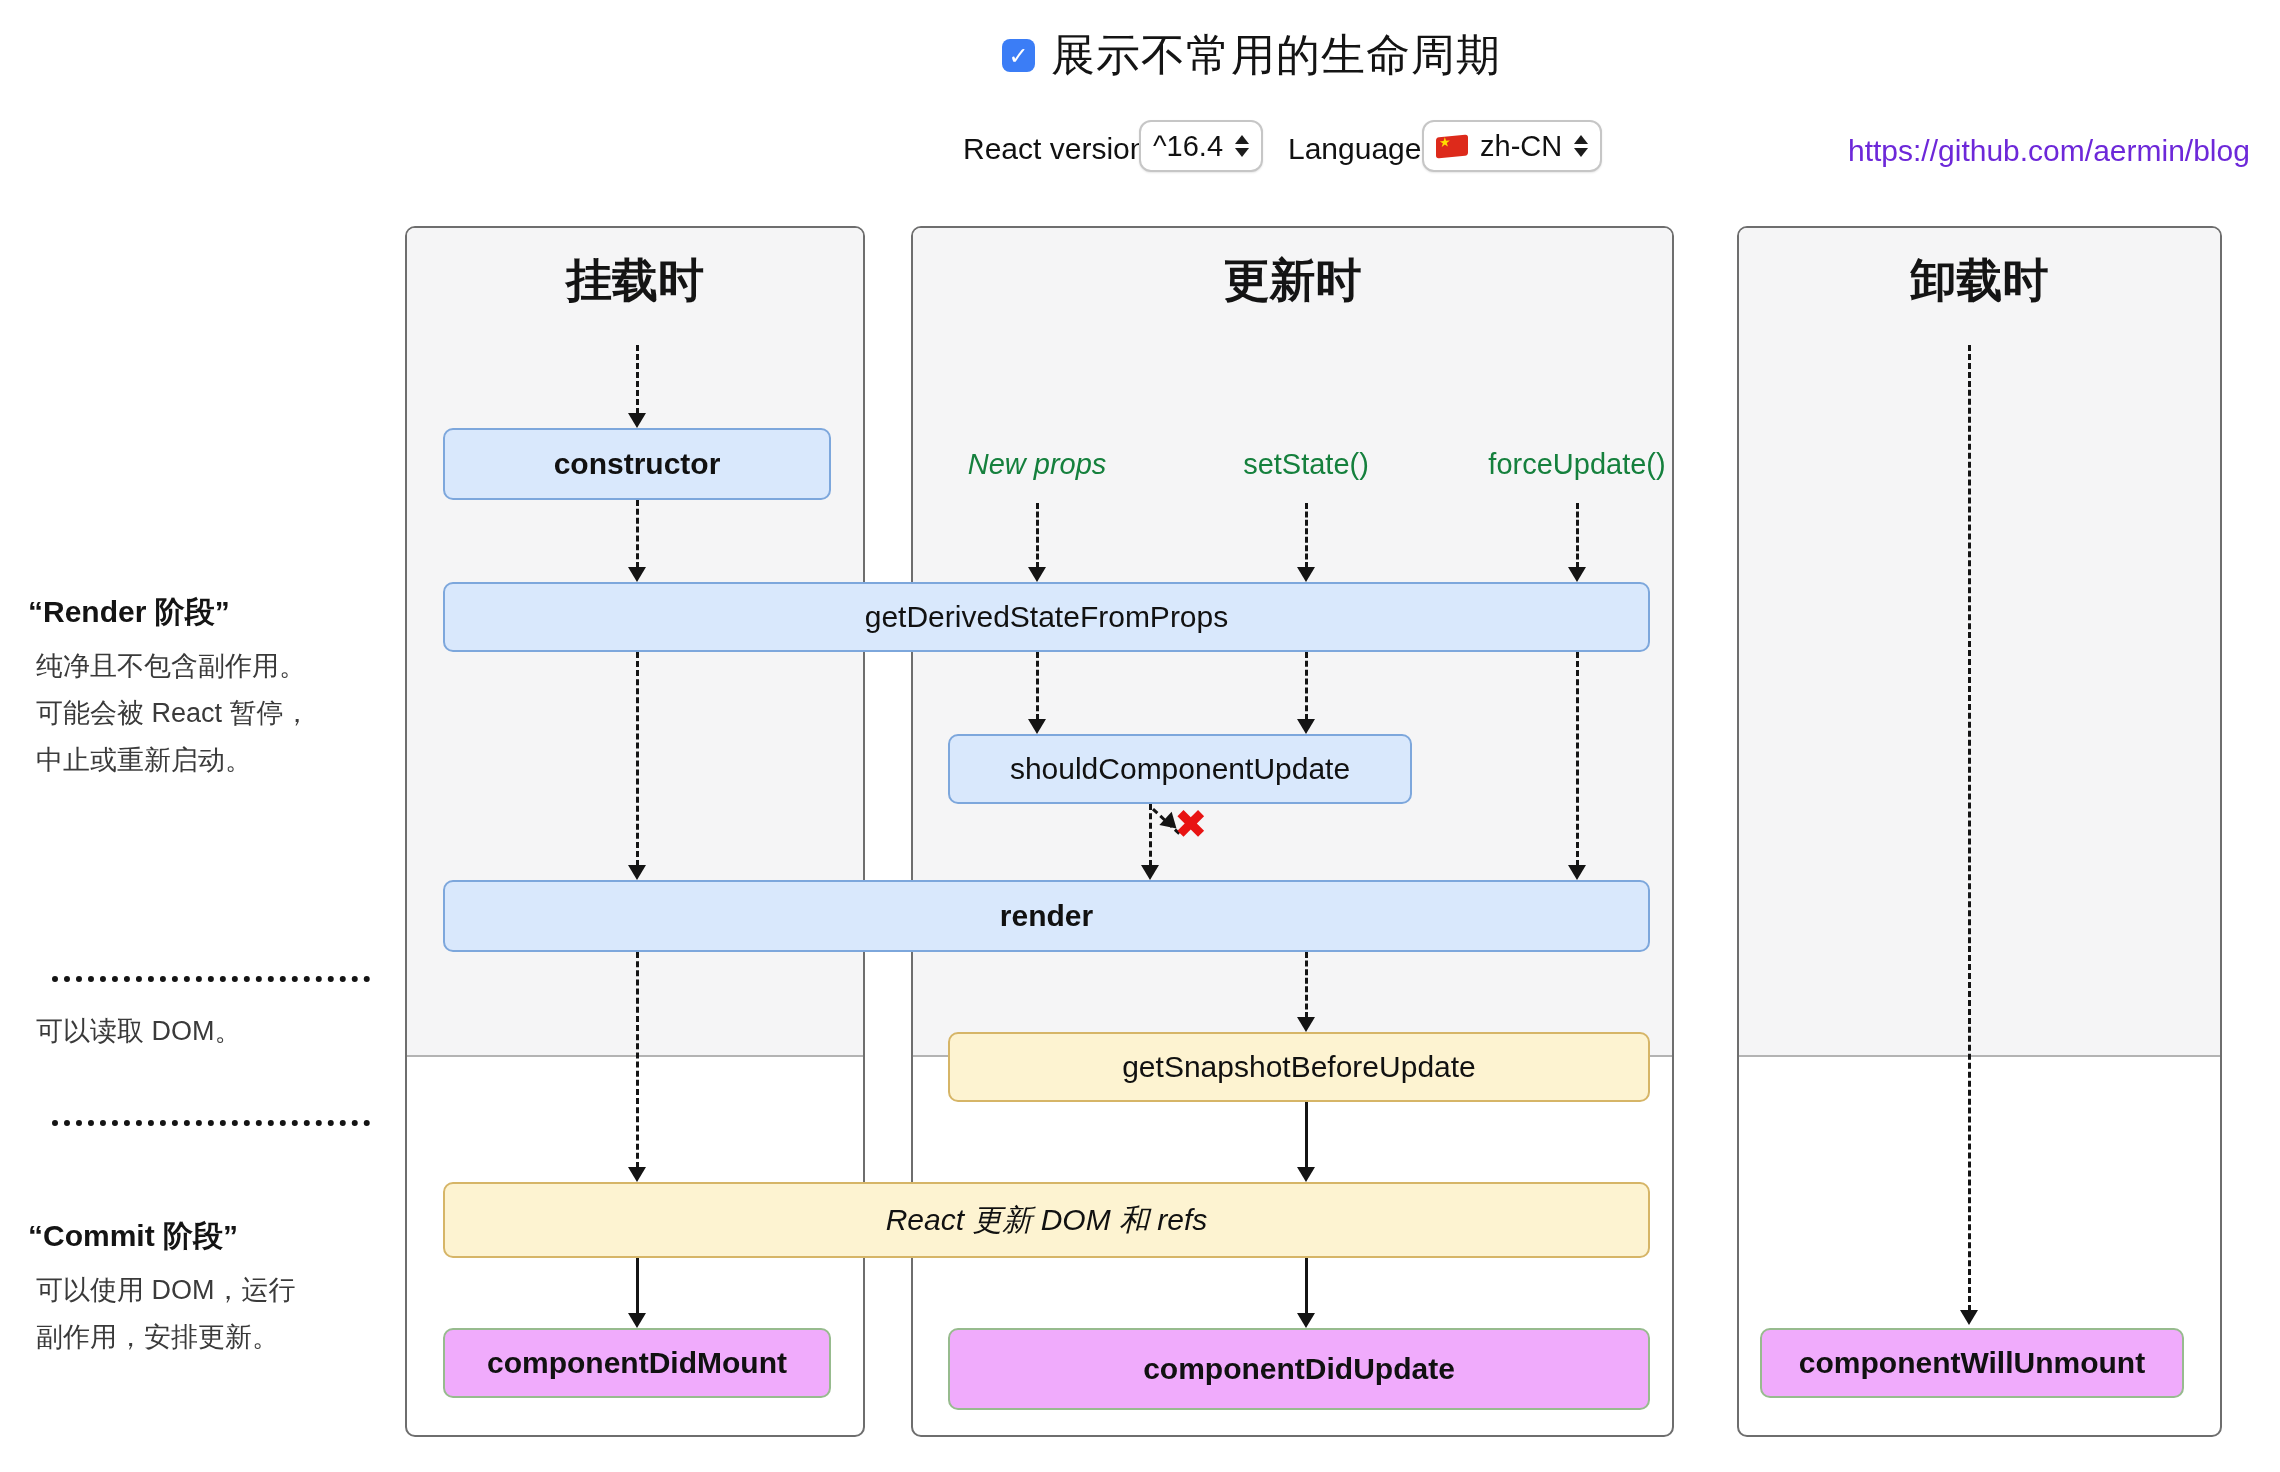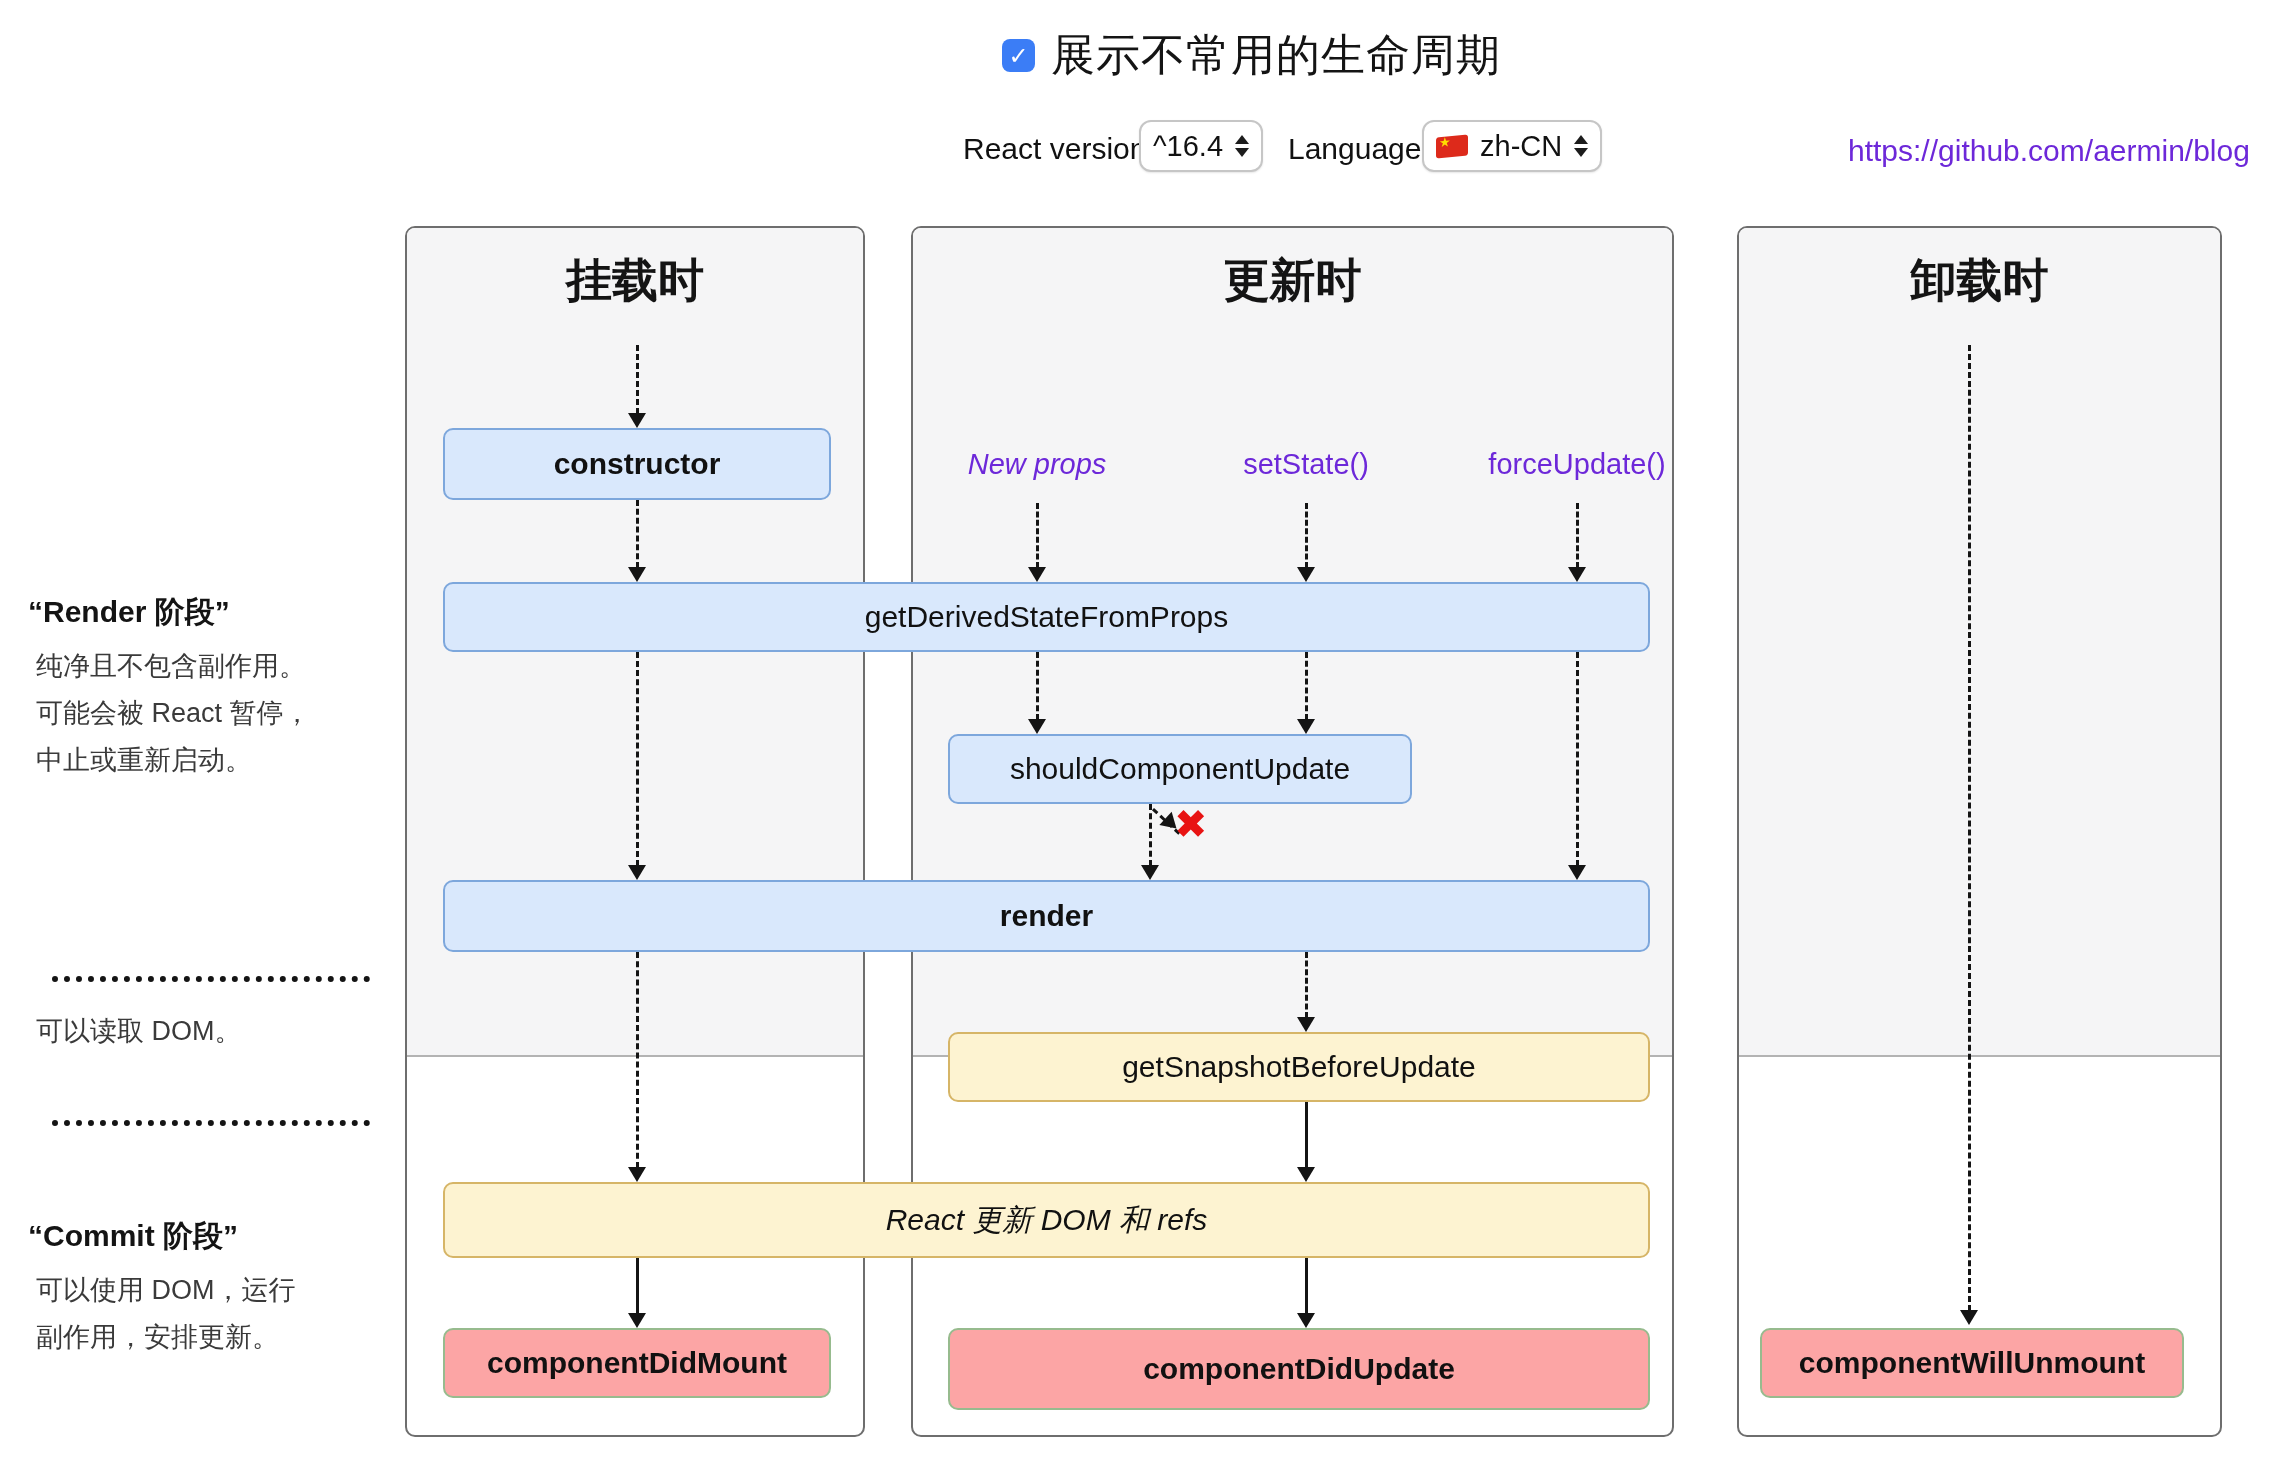--- a/index.html
+++ b/index.html
@@ -33,24 +33,24 @@
   
   .panel{position:absolute;top:226px;height:1211px;background:#fff;border:2.5px solid #6e6e6e;border-radius:10px;box-sizing:border-box;}
   .panel .shade{height:827px;background:#f5f5f6;border-bottom:2px solid #b3b3b3;border-radius:8px 8px 0 0;}
   .col-title{position:absolute;top:22px;left:0;right:0;text-align:center;font-size:46px;font-weight:700;color:#141414;}
 
   
   .box{position:absolute;display:flex;align-items:center;justify-content:center;
        border-radius:10px;border:2.5px solid;font-size:30px;color:#111;box-sizing:border-box;text-align:center;}
   .box.blue{background:#d9e8fc;border-color:#7da7dc;}
   .box.yellow{background:#fdf3d1;border-color:#d6b567;}
-  .box.green{background:#fca5a5;border-color:#97bb8e;}
+  .box.green{background:#f0abfc;border-color:#97bb8e;}
   .bold{font-weight:700;}
   .italic{font-style:italic;}
-  .trigger{position:absolute;width:220px;text-align:center;font-size:29px;color:#6d28d9;}
+  .trigger{position:absolute;width:220px;text-align:center;font-size:29px;color:#15803d;}
 
   
   .arrow{position:absolute;width:0;}
   .arrow::before{content:"";position:absolute;left:-1.5px;top:0;height:calc(100% - 14px);border-left:3px dashed #141414;}
   .arrow::after{content:"";position:absolute;left:-9px;bottom:0;width:0;height:0;
                 border-left:9px solid transparent;border-right:9px solid transparent;border-top:15px solid #141414;}
   .arrow.solid::before{border-left-style:solid;}
   .diag-line{position:absolute;left:1154px;top:808px;width:36px;height:0;border-top:3px dashed #141414;
              transform:rotate(43deg);transform-origin:0 0;}
   .diag-head{position:absolute;left:1162px;top:816px;width:0;height:0;

